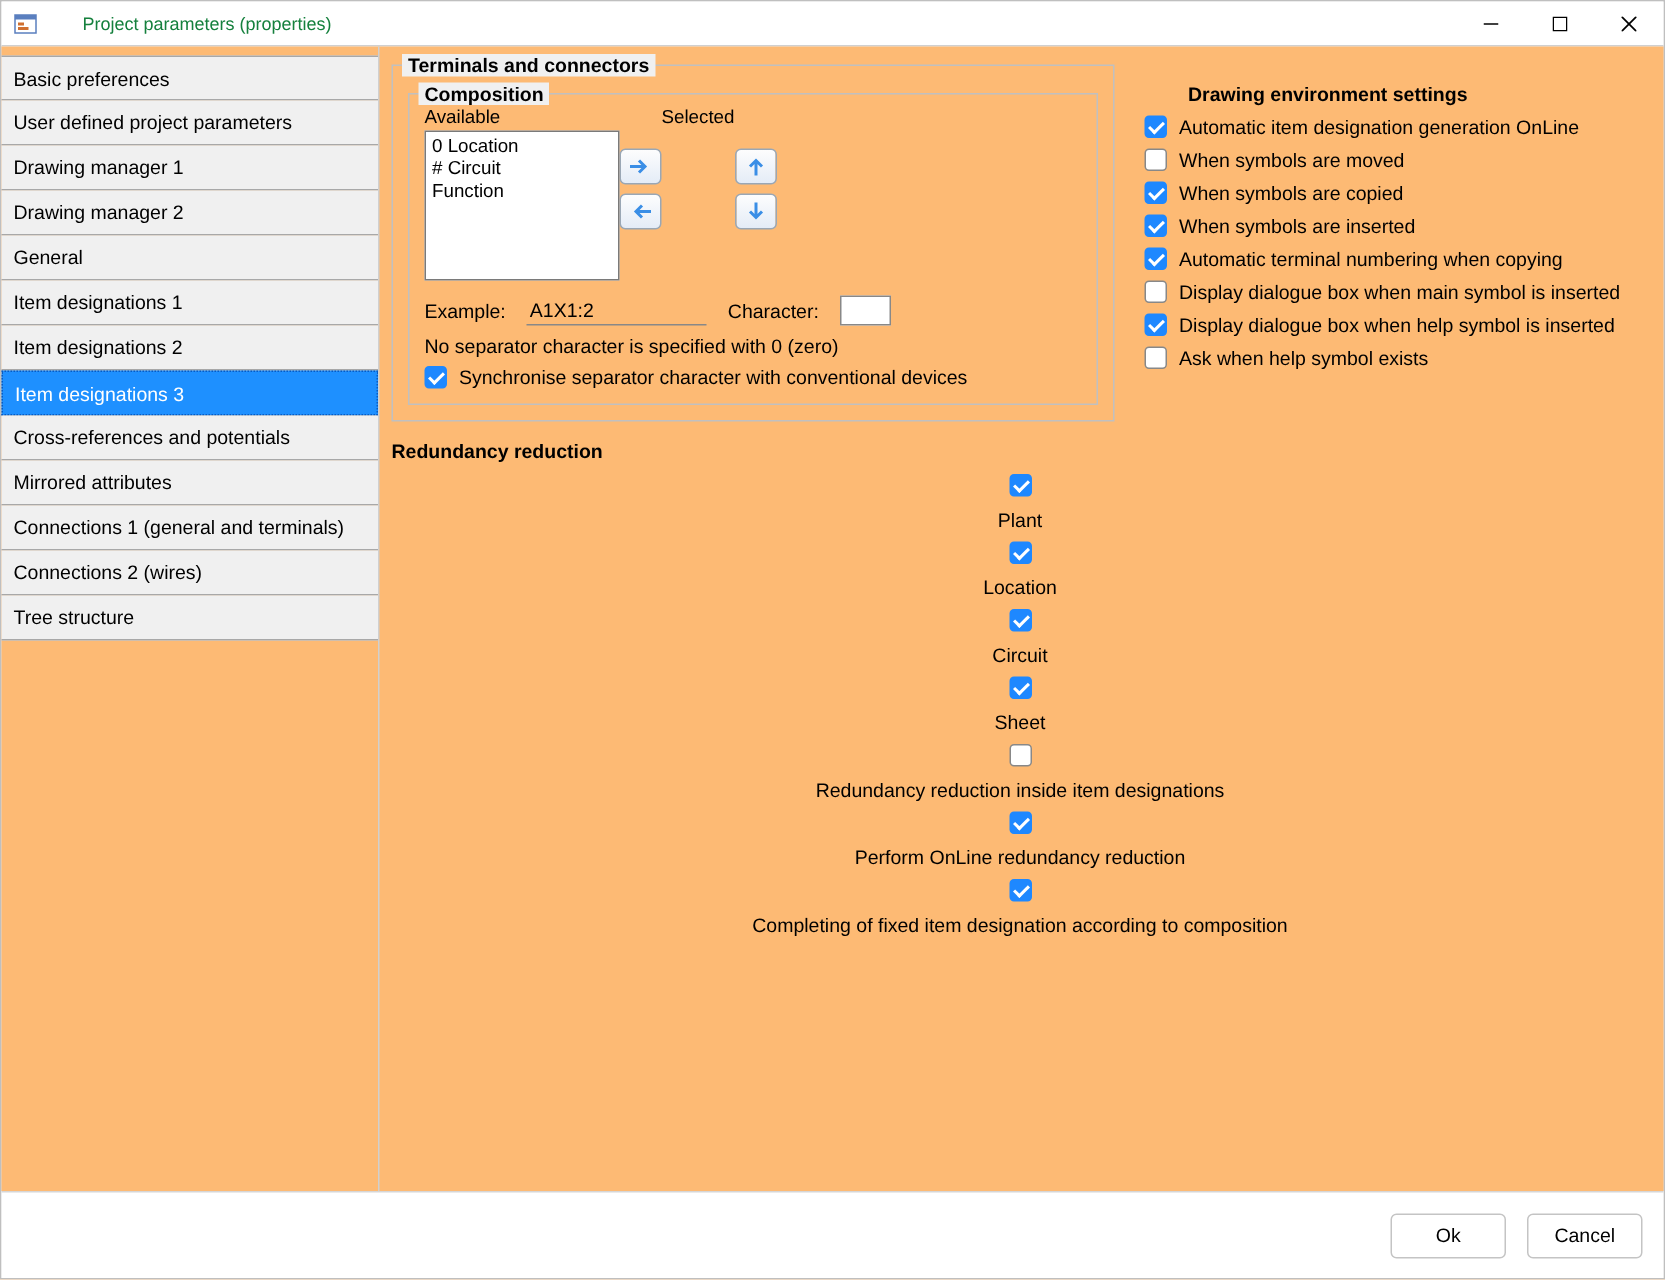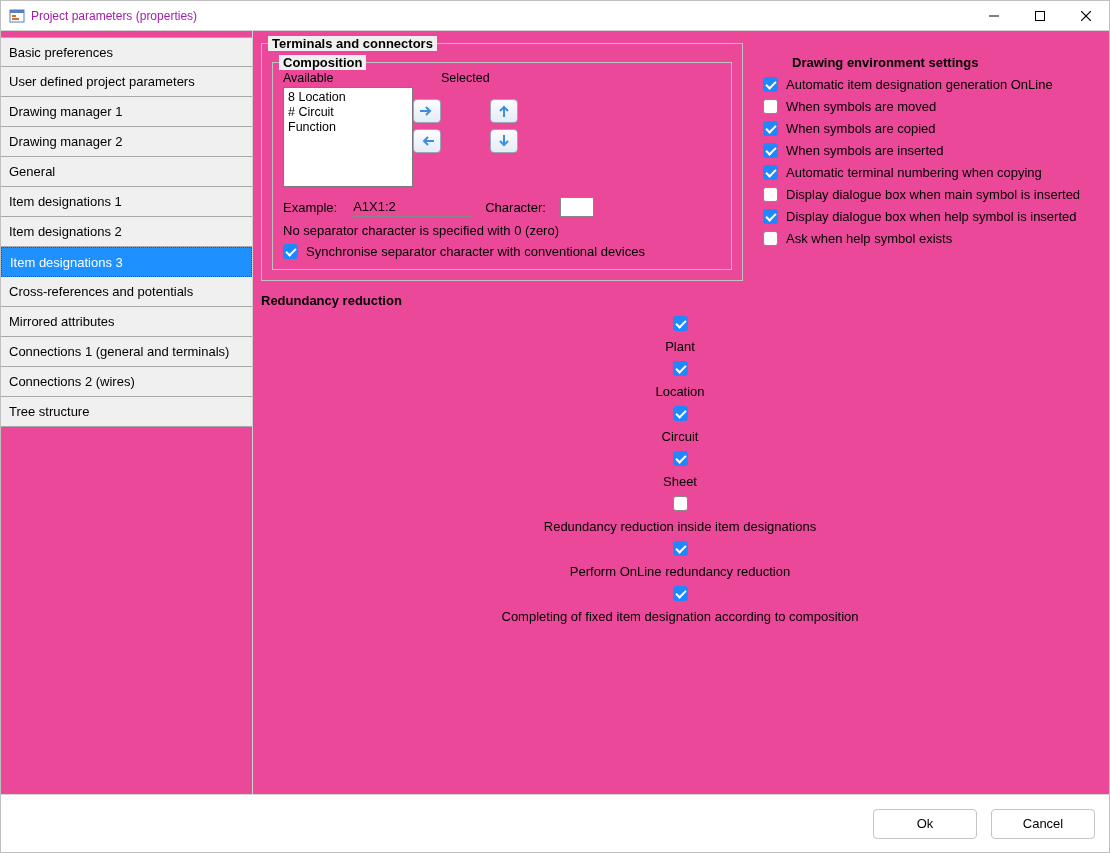--- a/index.html
+++ b/index.html
@@ -1,25 +1,25 @@
 <!DOCTYPE html>
 <html><head>
 <meta charset="utf-8">
 <style>
 * { box-sizing: border-box; margin: 0; padding: 0; font-family: "Segoe UI", Tahoma, sans-serif; }
 html, body { width: 1110px; height: 853px; background: #fff; overflow: hidden; }
 
 .window { width: 1110px; height: 853px; border: 1px solid #bfbfbf; display: flex; flex-direction: column; background: #f0f0f0; }
 .titlebar { height: 30px; display: flex; align-items: center; background: #fff; border-bottom: 1px solid #d0d0d0; font-size: 12px; }
 .titlebar .app-icon { width: 16px; height: 16px; margin: 0 6px 0 8px; }
-.titlebar .title { flex: 1; color: #a21caf; }
+.titlebar .title { flex: 1; color: #15803d; margin-left: 24px; }
 .titlebar .tb-btns { display: flex; }
 .tb-btn { width: 46px; height: 30px; display: flex; align-items: center; justify-content: center; cursor: default; }
 
-.main { flex: 1; display: flex; background: #ec4899; }
+.main { flex: 1; display: flex; background: #fdba74; }
 .sidebar { width: 252px; border-right: 1px solid #d0d0d0; padding-top: 4px; }
 .side-item { height: 30px; line-height: 30px; padding: 0 8px; font-size: 13px; color: #000; border-bottom: 1px solid #a8a8a8; cursor: default; background: #f0f0f0; }
 .side-item.first { border-top: 1px solid #a8a8a8; margin-top: 2px; }
 .side-item.selected { background: #1e90ff; color: #fff; border: 1px dotted #0a5bc0; }
 
 .content { flex: 1; padding: 4px 10px 0 8px; position: relative; }
 .panels { display: flex; gap: 20px; align-items: flex-start; }
 .fieldset { border: 1px solid #c0c0c0; padding: 8px 10px 10px 10px; position: relative; margin-top: 8px; }
 .fieldset > .legend { position: absolute; top: -8px; left: 6px; background: #f0f0f0; padding: 0 4px; font-weight: bold; font-size: 13px; }
 .fieldset.inner { margin-top: 10px; }
@@ -47,21 +47,21 @@
 .cb.checked::after { content: ""; position: absolute; left: 4px; top: 1px; width: 4px; height: 8px; border: solid #fff; border-width: 0 2px 2px 0; transform: rotate(45deg); }
 
 .env-heading { font-weight: bold; font-size: 13px; margin-top: 20px; margin-bottom: 6px; padding-left: 29px; }
 .env-list .cb-row { margin-top: 7px; }
 
 .redundancy { margin-top: 12px; }
 .red-heading { font-weight: bold; font-size: 13px; margin-bottom: 8px; }
 .red-list .cb-row { margin-top: 7px; flex-direction: column; }
 
 .footer { height: 58px; border-top: 1px solid #d6d6d6; background: #fff; display: flex; align-items: center; justify-content: flex-end; gap: 14px; padding: 0 14px; }
-.btn { width: 104px; height: 30px; border: 1px solid #c4c4c4; background: #fff; border-radius: 4px; font-size: 13px; cursor: default; }
+.btn { width: 77px; height: 30px; border: 1px solid #c4c4c4; background: #fff; border-radius: 4px; font-size: 13px; cursor: default; }
 </style>
 </head>
 <body>
 
 <div class="window">
   <div class="titlebar">
     <span class="app-icon">
       <svg width="16" height="16" viewBox="0 0 16 16">
           <rect x="1" y="2" width="14" height="12" fill="#fff" stroke="#5a7fbf"></rect>
           <rect x="1" y="2" width="14" height="3" fill="#5a7fbf"></rect>
@@ -111,21 +111,21 @@
       <div class="panels">
 
         <div class="fieldset terminals">
           <div class="legend">Terminals and connectors</div>
           <div class="fieldset inner">
             <div class="legend">Composition</div>
             <div class="comp-row">
               <div class="listcol">
                 <div class="list-label">Available</div>
                 <div class="listbox" id="available-list">
-                    <div>8 Location</div>
+                    <div>0 Location</div>
                     <div># Circuit</div>
                     <div>  Function</div>
                   </div>
               </div>
               <div class="btn-col">
                 <div class="sqbtn">
                     <svg width="18" height="12">
                       <path d="M2 6h9M8 2l4 4-4 4" fill="none" stroke="#3a8ee6" stroke-width="2"></path>
                     </svg>
                   </div>

